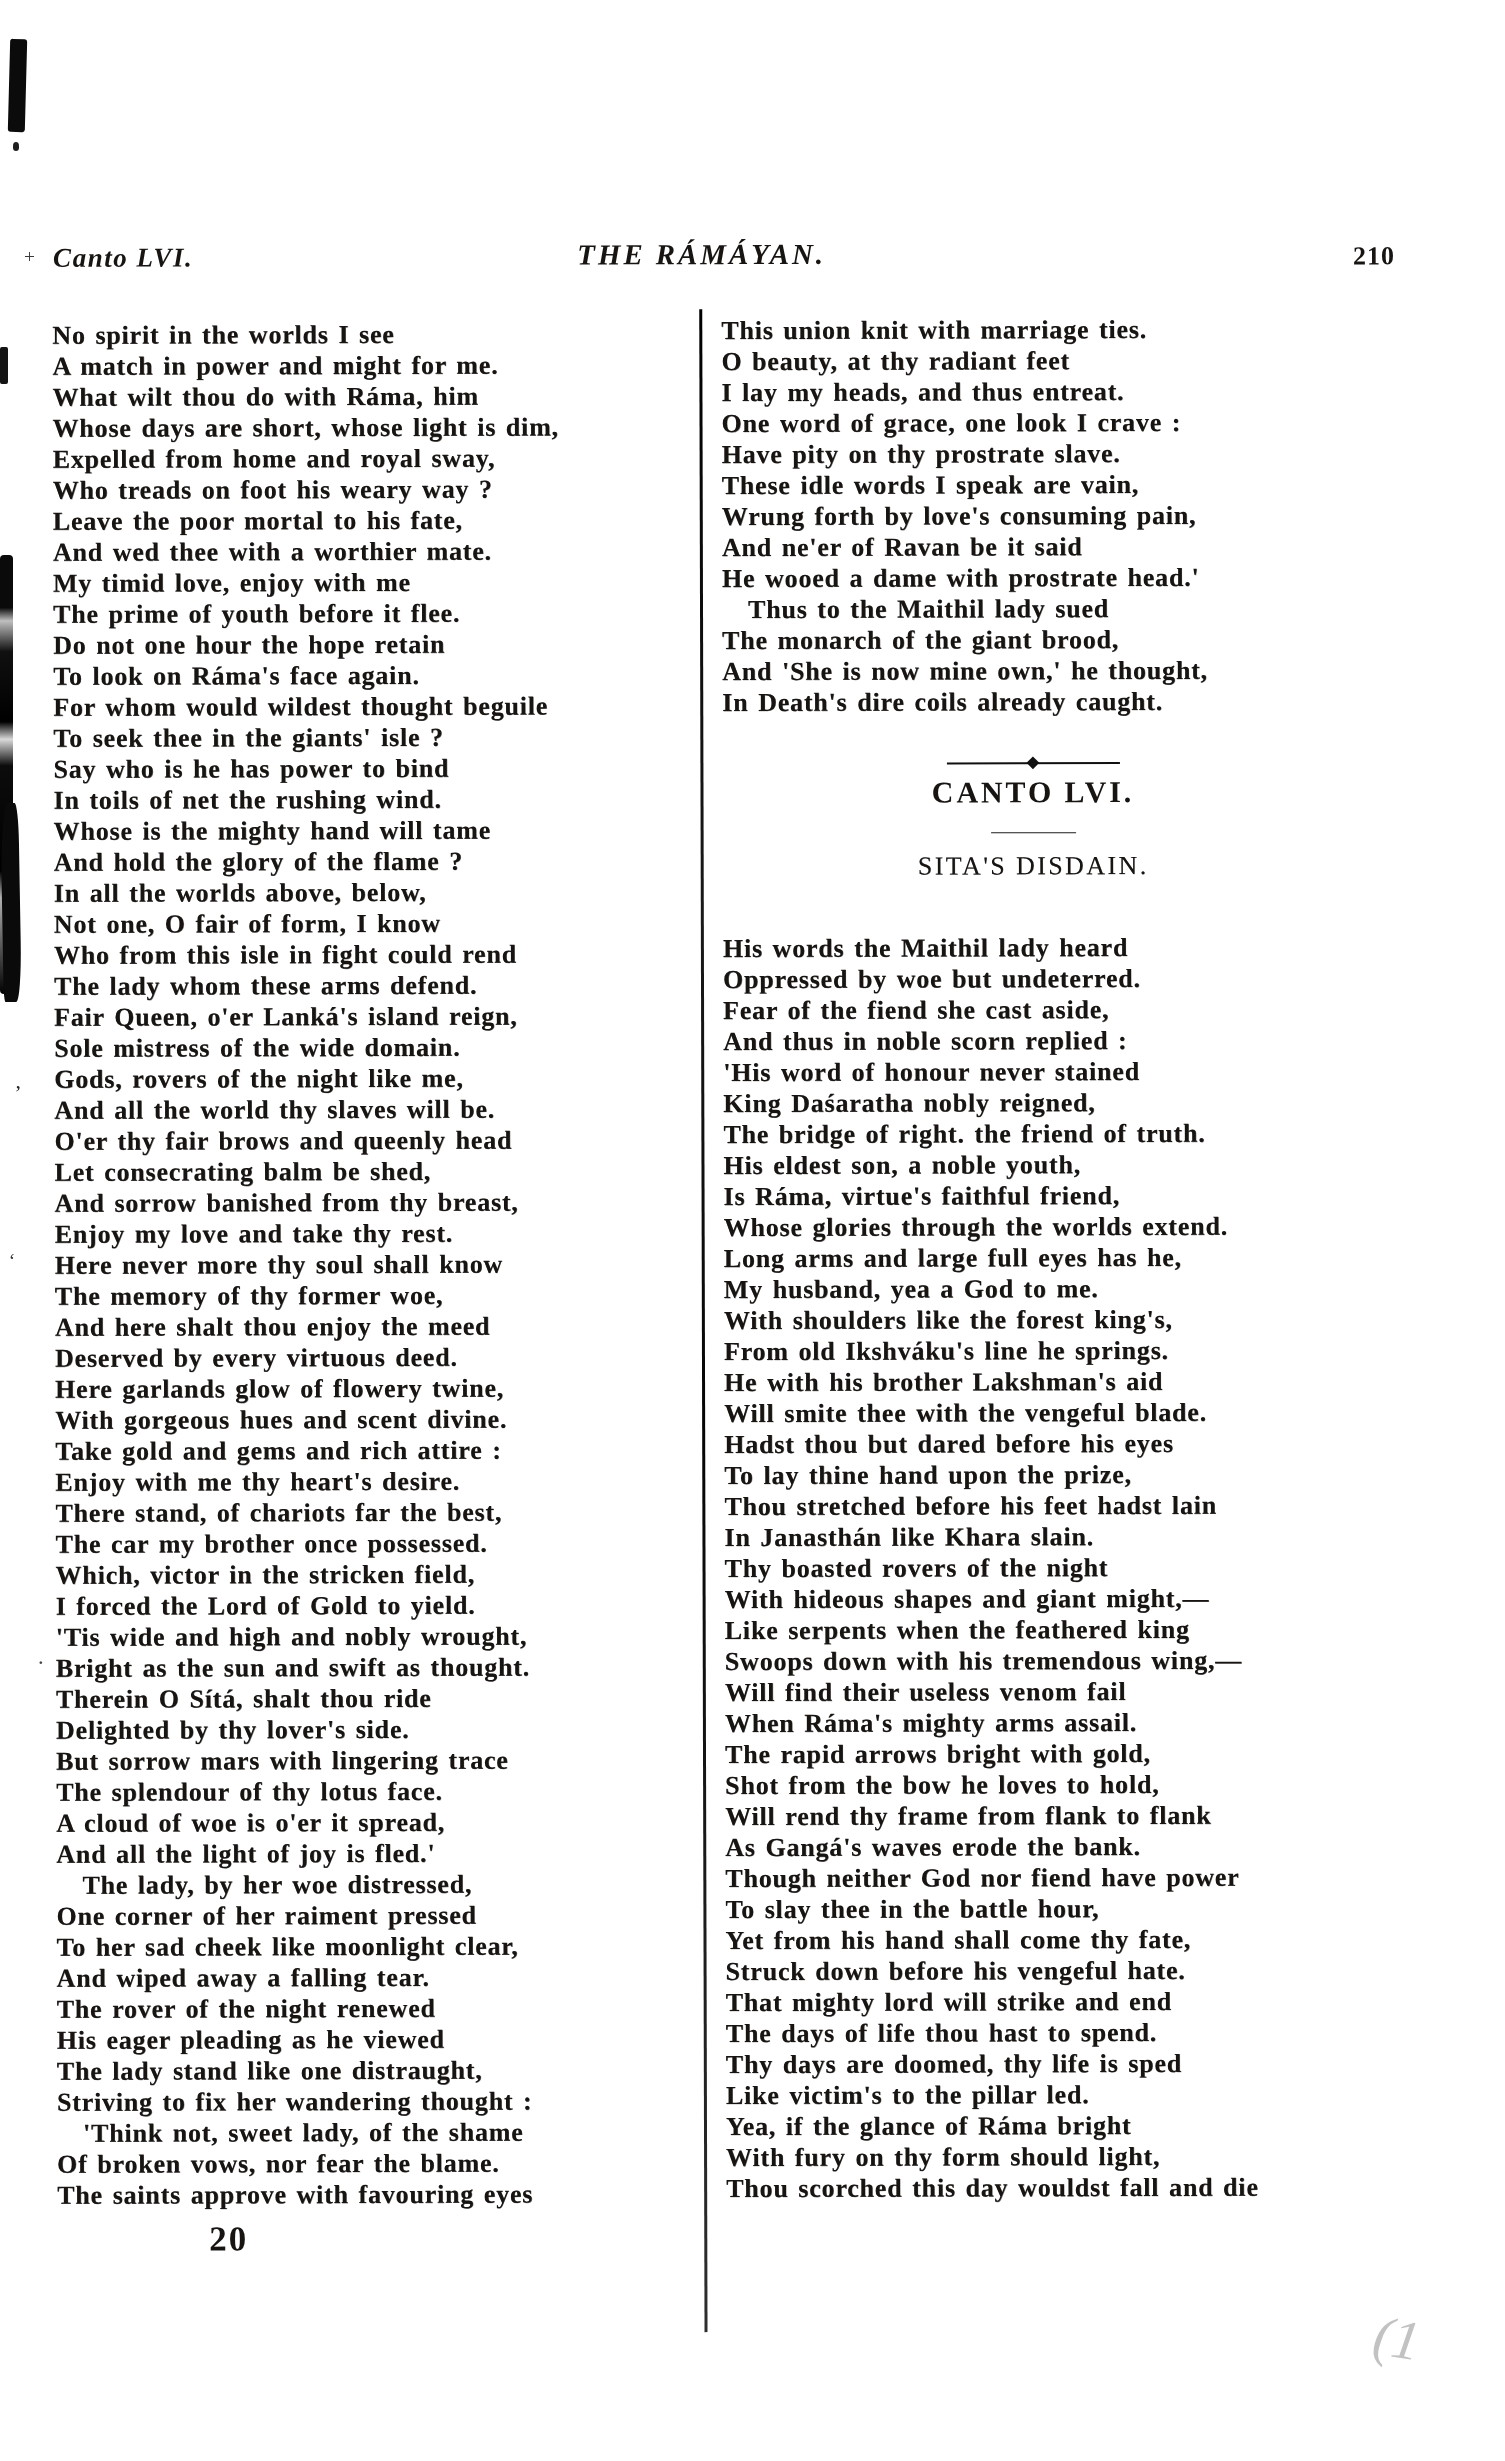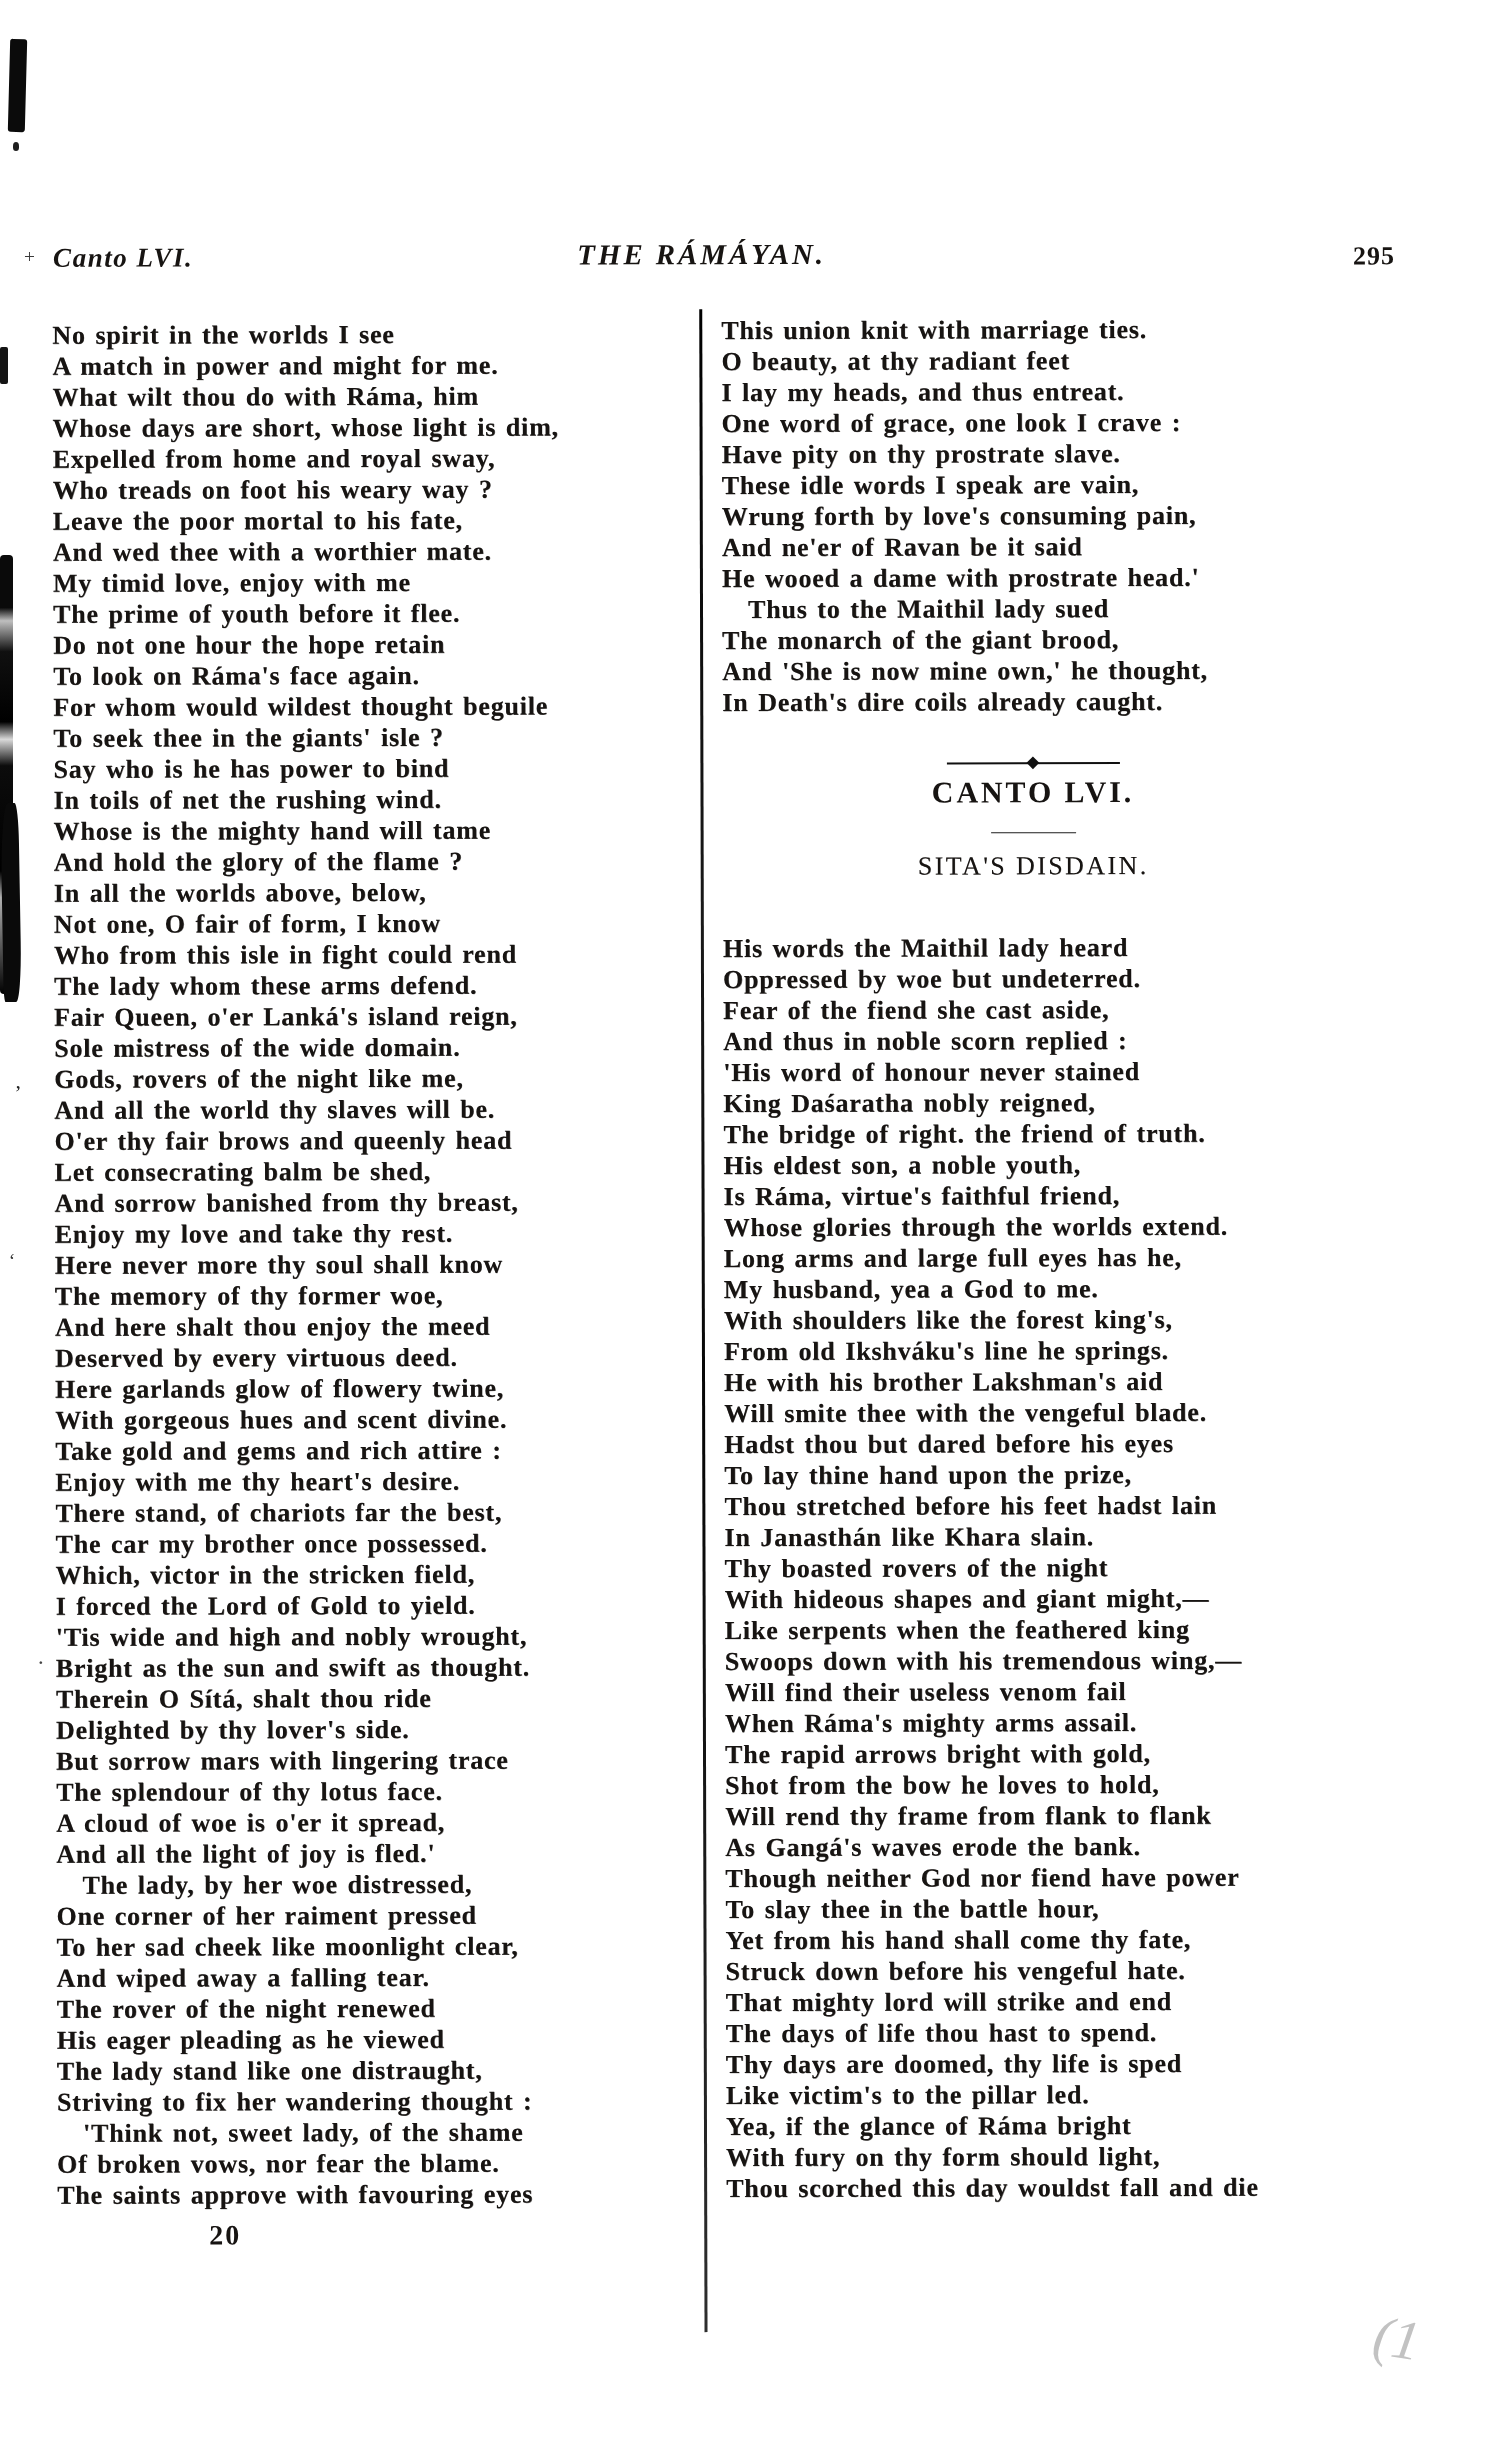--- a/index.html
+++ b/index.html
@@ -30,21 +30,21 @@
   
   .section-head{position:relative;height:215px;}
   .orn{position:absolute;top:45px;left:50%;transform:translateX(-50%);width:173px;height:0;border-top:2.9px solid #101010;}
   .orn .dia{position:absolute;left:50%;top:-5.8px;width:8.7px;height:8.7px;background:#101010;transform:translateX(-50%) rotate(45deg);}
   .canto-h{position:absolute;top:58px;left:0;width:100%;text-align:center;margin:0;
     font-size:30px;font-weight:700;letter-spacing:2.9px;}
   .head-rule{position:absolute;top:115px;left:50%;transform:translateX(-50%);width:85px;height:0;border-top:1.9px solid #1d1d1d;}
   .subtitle-h{position:absolute;top:134px;left:0;width:100%;text-align:center;margin:0;
     font-size:26px;font-weight:400;letter-spacing:2.4px;text-shadow:0.3px 0.3px 0 rgba(25,22,20,0.5);}
   
-  .sig{position:absolute;left:206px;top:2218px;font-size:28px;font-weight:700;letter-spacing:1.9px;}
+  .sig{position:absolute;left:206px;top:2218px;font-size:35px;font-weight:700;letter-spacing:1.9px;}
   .pen{position:absolute;left:1370px;top:2308px;font-size:56px;color:#a9a9a9;font-style:italic;
     transform:rotate(9deg);opacity:0.7;font-weight:400;}
   
   .art{position:absolute;}
   .a1{left:8.7px;top:39px;width:16.5px;height:93px;background:#0b0b0b;border-radius:2.9px;transform:rotate(1.5deg);}
   .a2{left:12.6px;top:142px;width:6.8px;height:8.7px;background:#1e1e1e;border-radius:50%;}
   .a3{left:24px;top:246px;font-size:19.4px;color:#3a3a3a;}
   .a4{left:0;top:347px;width:7.8px;height:37px;background:#141414;border-radius:1.9px;}
   .a5{left:0;top:555px;width:12.6px;height:439px;border-radius:3.9px;
     background:linear-gradient(180deg,#0a0a0a 0%,#0a0a0a 12%,rgba(0,0,0,0.25) 15%,#101010 22%,#000 38%,rgba(0,0,0,0.15) 42%,#0c0c0c 48%,#000 72%,rgba(0,0,0,0.3) 78%,#000 100%);}
@@ -67,21 +67,21 @@
     <div class="art a6"></div>
     <div class="art a7">ʼ</div>
     <div class="art a8">ʻ</div>
     <div class="art a9">·</div>
   </div>
 
   <div class="sheet">
 
     <div class="hdr-canto">Canto LVI.</div>
     <div class="hdr-title">THE RÁMÁYAN.</div>
-    <div class="hdr-page">295</div>
+    <div class="hdr-page">210</div>
 
     <div class="divider"></div>
 
     <div class="col-left">
         <p class="vl">No spirit in the worlds I see</p>
         <p class="vl">A match in power and might for me.</p>
         <p class="vl">What wilt thou do with Ráma, him</p>
         <p class="vl">Whose days are short, whose light is dim,</p>
         <p class="vl">Expelled from home and royal sway,</p>
         <p class="vl">Who treads on foot his weary way ?</p>

